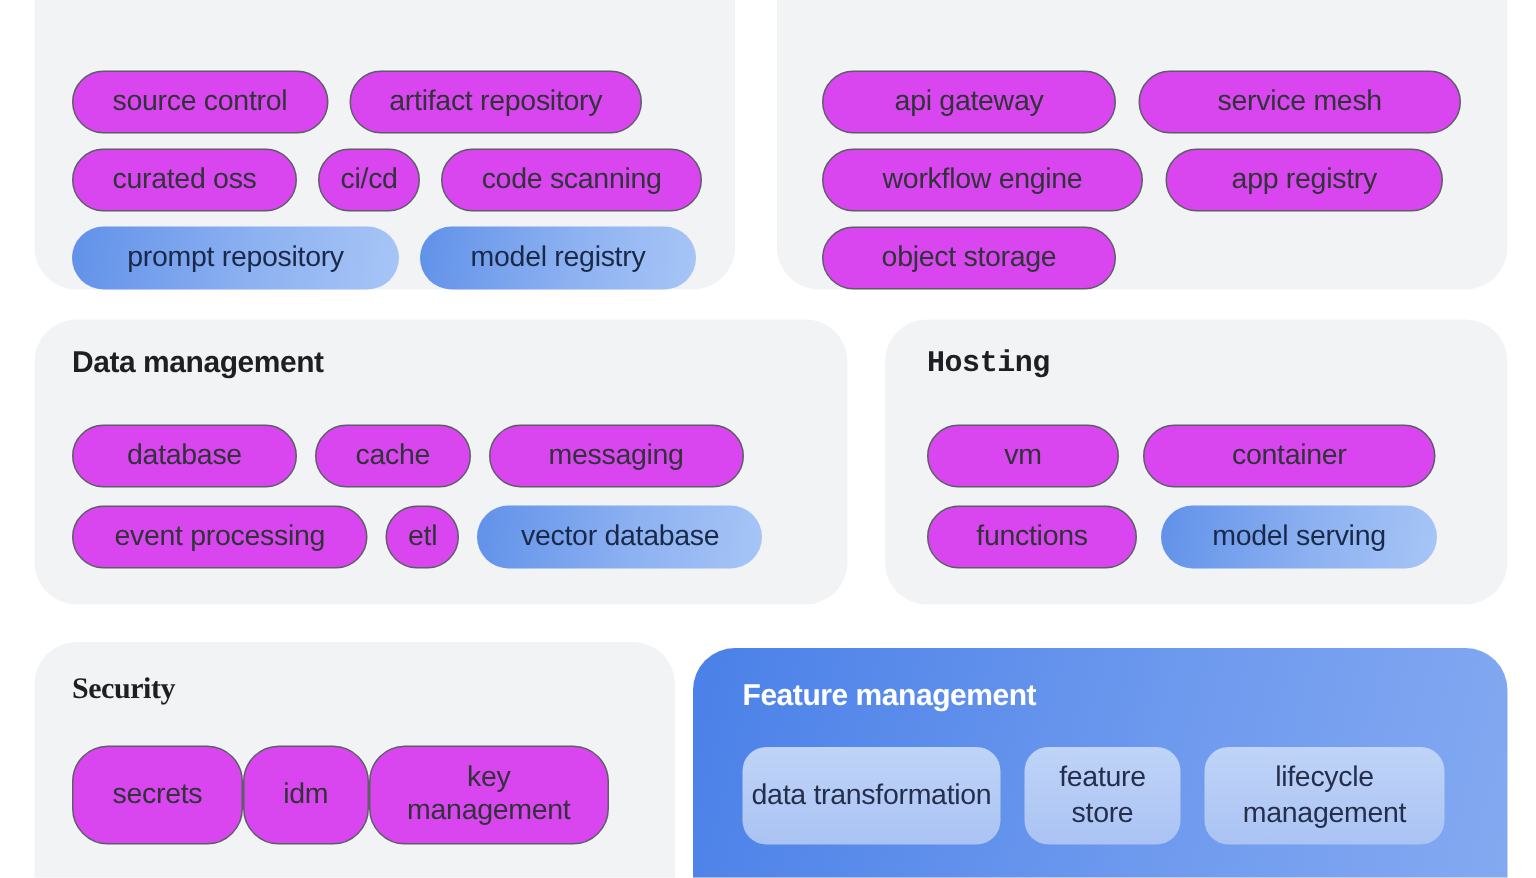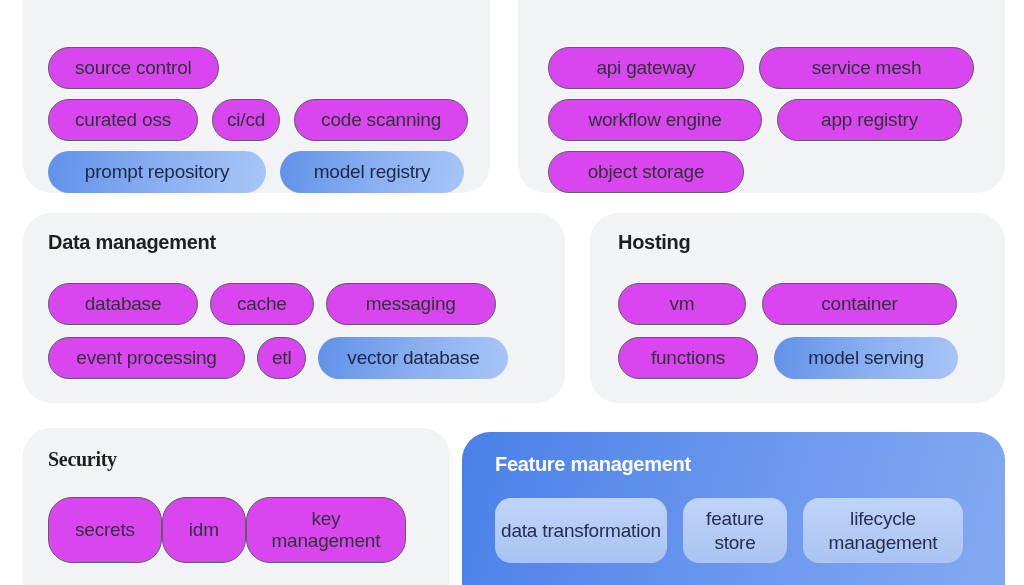--- a/index.html
+++ b/index.html
@@ -69,21 +69,21 @@
   #card-svc .row { gap: 15px; }
 
   
   #card-dm { left: 23px; top: 213px; width: 542px; height: 190px; padding: 18px 0 0 25px; }
   #card-dm .card-title { margin-bottom: 29px; }
   #card-dm .rows { gap: 12px; }
   #card-dm .row { gap: 12px; }
 
   
   #card-host { left: 590px; top: 213px; width: 415px; height: 190px; padding: 18px 0 0 28px; }
-  #card-host .card-title { margin-bottom: 29px; }
+  #card-host .card-title { margin-bottom: 29px; font-family: Liberation Mono, monospace; }
   #card-host .rows { gap: 12px; }
   #card-host .row { gap: 16px; }
 
   
   #card-sec { left: 23px; top: 428px; width: 427px; height: 200px; padding: 20px 0 0 25px; }
   #card-sec .card-title { margin-bottom: 26px; font-family: Liberation Serif, serif; }
   #card-sec .row { }
 
   
   #card-feat {
@@ -110,20 +110,21 @@
 </style>
 </head>
 <body>
 
 <div id="stage">
 
   <div class="card" id="card-sd">
     <div class="rows">
       <div class="row">
         <span class="pill">source control</span>
+        <span class="pill">artifact repository</span>
       </div>
       <div class="row">
         <span class="pill">curated oss</span>
         <span class="pill pill-sm">ci/cd</span>
         <span class="pill">code scanning</span>
       </div>
       <div class="row">
         <span class="pill pill-blue" style="min-width:218px">prompt repository</span>
         <span class="pill pill-blue" style="min-width:184px">model registry</span>
       </div>

